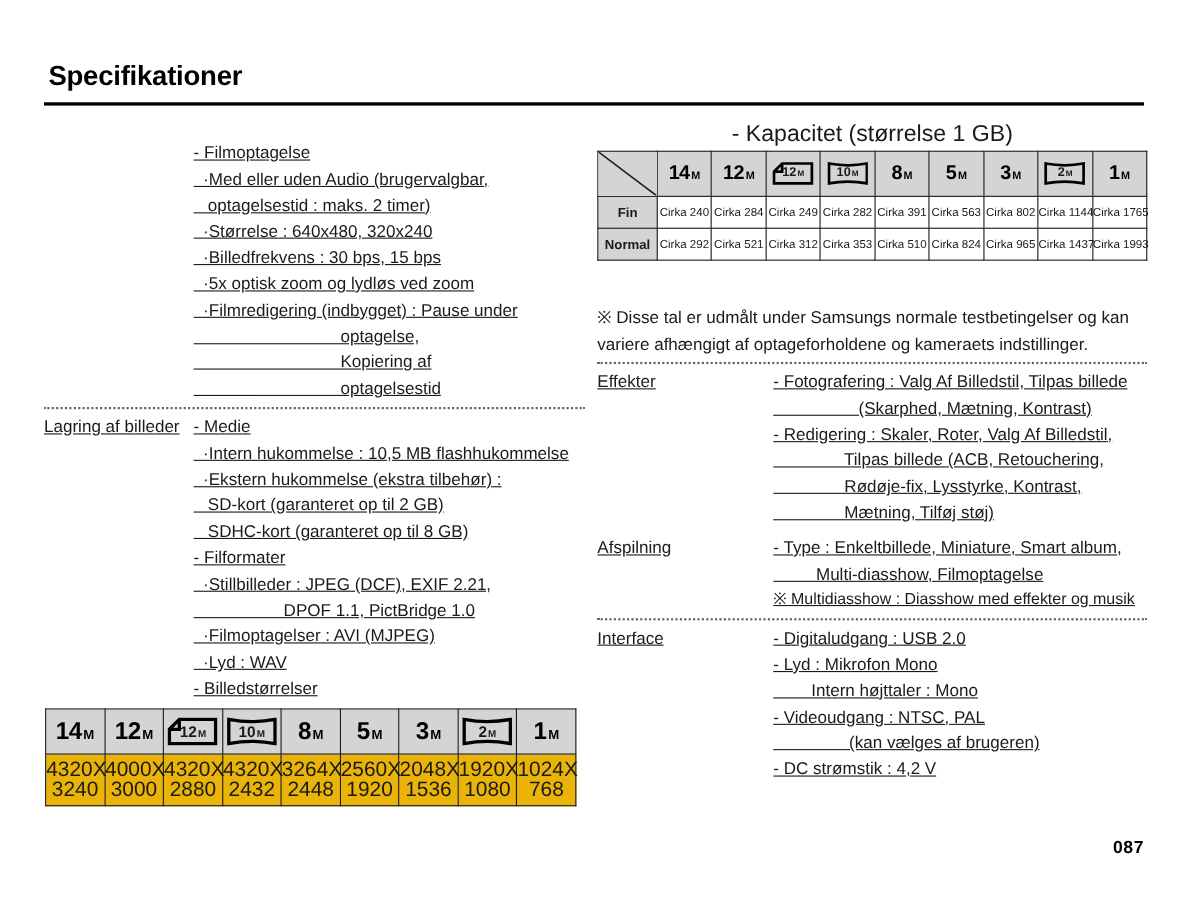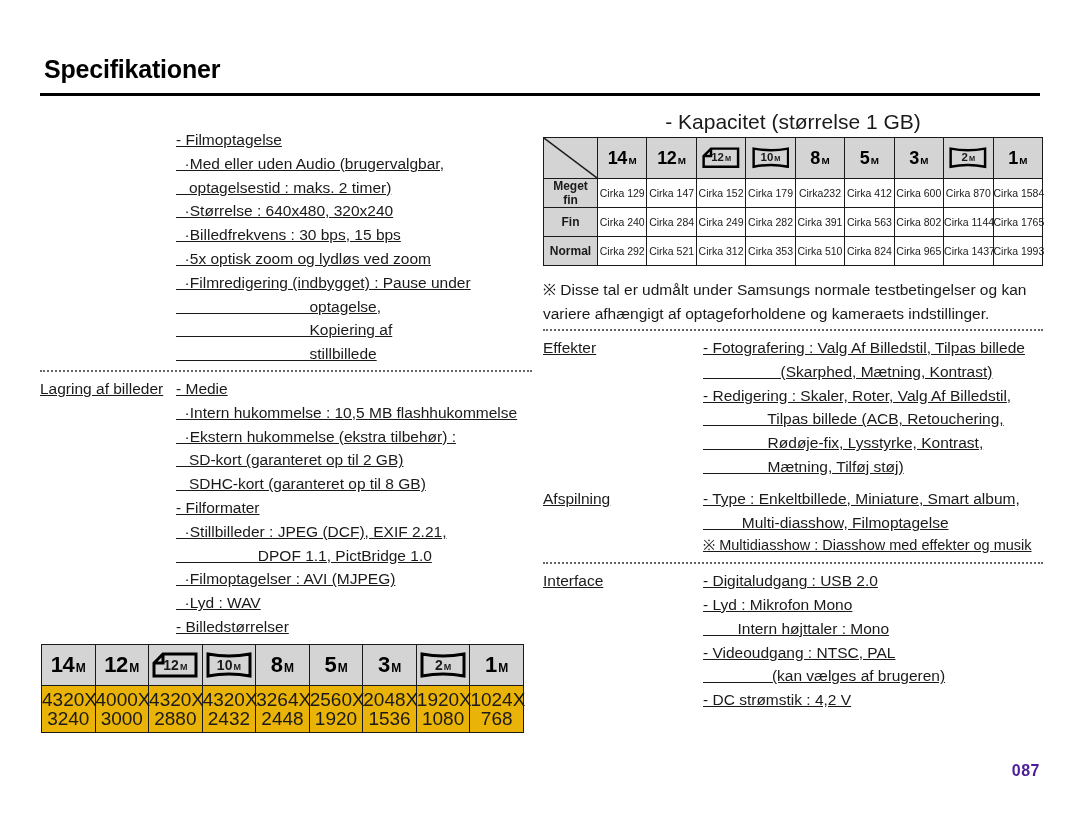--- a/index.html
+++ b/index.html
@@ -209,21 +209,21 @@
   .res-box .inner .big { font-size: 14px; }
   .res-box .inner .sm  { font-size: 9px; margin-left: 1px; }
 
   
   #page-number {
     position: absolute;
     right: 40px;
     top: 762px;
     font-size: 16px;
     font-weight: bold;
-    color: #4c1d95;
+    color: #000000;
     letter-spacing: 0.5px;
   }
 </style>
 </head>
 <body>
 
 <div id="page-title">Specifikationer</div>
 <div id="title-rule"></div>
 
 <div id="col-left">
@@ -234,21 +234,21 @@
       <div class="spec-body lines">
         <div class="ln">- Filmoptagelse</div>
         <div class="ln">  ·Med eller uden Audio (brugervalgbar,</div>
         <div class="ln">   optagelsestid : maks. 2 timer)</div>
         <div class="ln">  ·Størrelse : 640x480, 320x240</div>
         <div class="ln">  ·Billedfrekvens : 30 bps, 15 bps</div>
         <div class="ln">  ·5x optisk zoom og lydløs ved zoom</div>
         <div class="ln">  ·Filmredigering (indbygget) : Pause under</div>
         <div class="ln">                               optagelse,</div>
         <div class="ln">                               Kopiering af</div>
-        <div class="ln">                               stillbillede</div>
+        <div class="ln">                               optagelsestid</div>
       </div>
     </div>
   </div>
 
   <div class="dotted"></div>
 
   <div class="spec-block">
     <div class="spec-row">
       <div class="spec-label L-label-w">Lagring af billeder</div>
       <div class="spec-body lines">
@@ -424,32 +424,20 @@
                   </svg>
                   <span class="inner">
                     <span class="big" style="font-size: 11.48px;">2</span>
                     <span class="sm" style="font-size: 7.38px;">M</span>
                   </span>
                 </span></td>
               <td class="hdr"><span class="res">
                   <span class="big" style="font-size: 18.04px;">1</span>
                   <span class="sm" style="font-size: 9.84px;">M</span>
                 </span></td>
-            </tr>
-          <tr class="cap-row" id="cap-row-0">
-              <td class="rowlabel">Meget fin</td>
-              <td class="cell">Cirka 129</td>
-              <td class="cell">Cirka 147</td>
-              <td class="cell">Cirka 152</td>
-              <td class="cell">Cirka 179</td>
-              <td class="cell">Cirka232</td>
-              <td class="cell">Cirka 412</td>
-              <td class="cell">Cirka 600</td>
-              <td class="cell">Cirka 870</td>
-              <td class="cell">Cirka 1584</td>
             </tr>
           <tr class="cap-row" id="cap-row-1">
               <td class="rowlabel">Fin</td>
               <td class="cell">Cirka 240</td>
               <td class="cell">Cirka 284</td>
               <td class="cell">Cirka 249</td>
               <td class="cell">Cirka 282</td>
               <td class="cell">Cirka 391</td>
               <td class="cell">Cirka 563</td>
               <td class="cell">Cirka 802</td>

